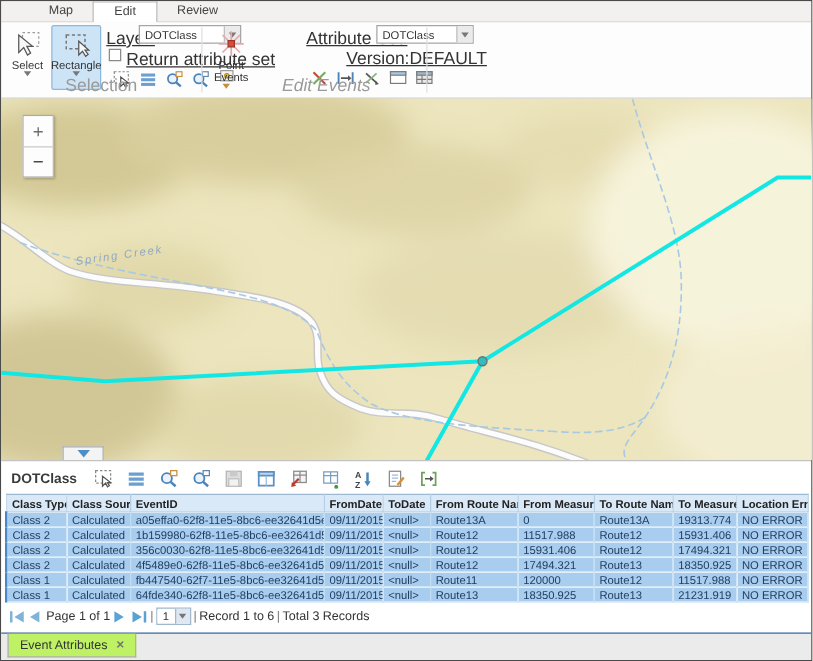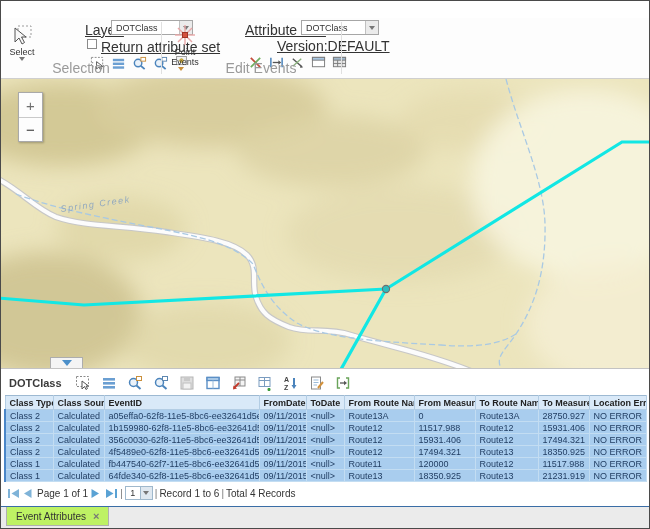--- a/index.html
+++ b/index.html
@@ -54,32 +54,45 @@
   
   .bottombar{position:absolute;left:0;right:0;bottom:0;height:22px;background:#ebebeb;border-top:1px solid #3a6da6;display:flex;align-items:stretch;padding-left:5px;}
   .btab{background:#bef264;border:1px solid #b0b0b0;border-top:none;display:flex;align-items:center;gap:7px;padding:0 9px;font-size:10px;color:#333;height:19px;}
   .btab .x{color:#777;font-weight:bold;font-size:11px;line-height:1;}
 </style>
 </head>
 <body>
 
 <div class="window">
 
+  <div class="tabsbar">
+    <div class="rtab">Map</div>
+    <div class="rtab active">Edit</div>
+    <div class="rtab">Review</div>
+  </div>
 
   <div class="ribbon">
 
     <div class="bigbtn" style="left:3px;">
       <svg width="24" height="24" viewBox="0 0 24 24">
         <rect x="8" y="3" width="13" height="11" fill="none" stroke="#9b9b9b" stroke-width="1" stroke-dasharray="2 2"></rect>
         <polygon points="5,5 5,19 9,15 12,21 14.5,19.5 11.5,14 16,14" fill="#f8f8f8" stroke="#555" stroke-width="1"></polygon>
       </svg>
       <span class="blabel">Select</span>
       <span class="caret"></span>
     </div>
 
+    <div class="bigbtn active" style="left:40px;width:40px;">
+      <svg width="24" height="24" viewBox="0 0 24 24">
+        <rect x="4" y="5" width="15" height="11" fill="none" stroke="#777" stroke-width="1.2" stroke-dasharray="2.5 2"></rect>
+        <polygon points="14,10 14,21 17,18 19.5,22 21.5,20.5 19,17 22,17" fill="#f8f8f8" stroke="#555" stroke-width="1"></polygon>
+      </svg>
+      <span class="blabel">Rectangle</span>
+      <span class="caret"></span>
+    </div>
 
     <span class="rlabel" style="left:84px;top:4px;">Layer:</span>
     <div class="dropdown" style="left:110px;top:2px;width:82px;">
       <span class="dval">DOTClass</span>
       <span class="dbtn">
           <span class="caret"></span>
         </span>
     </div>
 
     <span class="checkbox" style="left:86px;top:21px;"></span>
@@ -180,21 +193,21 @@
         <svg width="15" height="15" viewBox="0 0 16 16">
             <rect x="1.5" y="2.5" width="13" height="10" fill="#e8e8e8" stroke="#7a7a7a"></rect>
             <rect x="1.5" y="2.5" width="13" height="3" fill="#9fb6ca" stroke="#7a7a7a"></rect>
             <line x1="6" y1="5.5" x2="6" y2="12.5" stroke="#7a7a7a"></line>
             <line x1="10.5" y1="5.5" x2="10.5" y2="12.5" stroke="#7a7a7a"></line>
             <line x1="1.5" y1="9" x2="14.5" y2="9" stroke="#7a7a7a"></line>
           </svg>
       </span>
     </div>
 
-    <span class="grouplabel" style="left:200px;width:120px;">Edit Events</span>
+    <span class="grouplabel" style="left:200px;width:120px;font-style:italic;">Edit Events</span>
     <span class="gsep" style="left:340px;"></span>
   </div>
 
   <div class="map">
     <svg width="650" height="289" viewBox="0 0 650 289">
       <defs>
           <filter id="b1" x="-40%" y="-40%" width="180%" height="180%">
             <feGaussianBlur stdDeviation="11"></feGaussianBlur>
           </filter>
         </defs>
@@ -359,21 +372,21 @@
       <tbody id="body-rows">
           <tr>
             <td>Class 2</td>
             <td>Calculated</td>
             <td>a05effa0-62f8-11e5-8bc6-ee32641d5ec9</td>
             <td>09/11/2015</td>
             <td>&lt;null&gt;</td>
             <td>Route13A</td>
             <td>0</td>
             <td>Route13A</td>
-            <td>28750.927</td>
+            <td>19313.774</td>
             <td>NO ERROR</td>
           </tr>
           <tr>
             <td>Class 2</td>
             <td>Calculated</td>
             <td>1b159980-62f8-11e5-8bc6-ee32641d5ec9</td>
             <td>09/11/2015</td>
             <td>&lt;null&gt;</td>
             <td>Route12</td>
             <td>11517.988</td>
@@ -459,21 +472,21 @@
       <span class="pgsep">|</span>
       <span class="pgdd">
         <span class="v">1</span>
         <span class="b">
             <span class="caret"></span>
           </span>
       </span>
       <span class="pgsep">|</span>
       <span>Record 1 to 6</span>
       <span class="pgsep">|</span>
-      <span>Total 4 Records</span>
+      <span>Total 3 Records</span>
     </div>
   </div>
 
   <div class="bottombar">
     <div class="btab">
       <span>Event Attributes</span>
       <span class="x">×</span>
     </div>
   </div>
 

